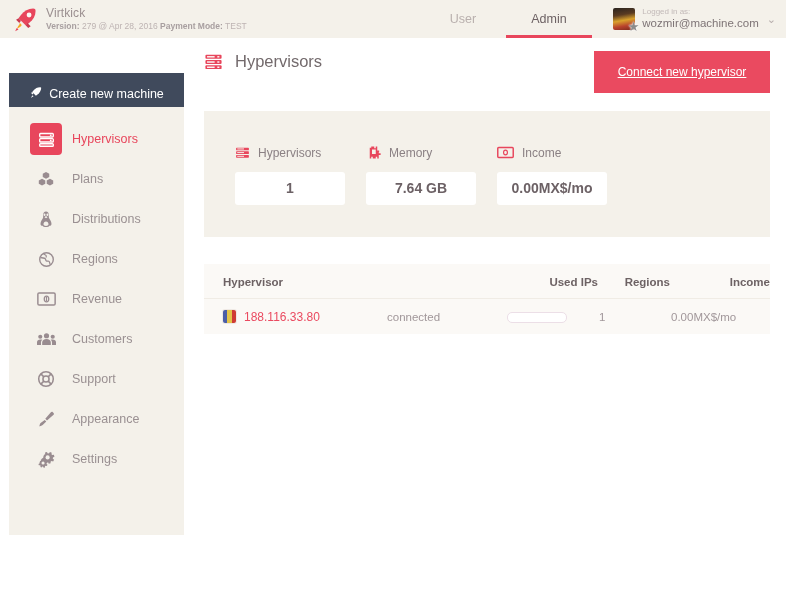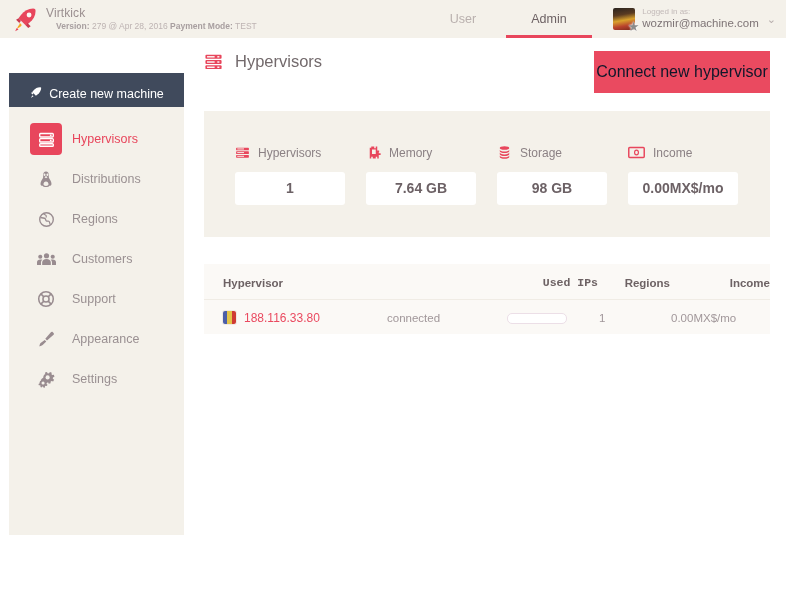--- a/index.html
+++ b/index.html
@@ -15,21 +15,21 @@
   
   .topbar {
     position: absolute; left:0; top:0; width:786px; height:38px;
     background:#f4f1ea;
     display:flex; align-items:center;
   }
   .brand { display:flex; align-items:center; padding-left:12px; width:420px; }
   .rocket-logo { width:26px; height:26px; position:relative; flex:0 0 26px; margin-right:8px; }
   .brand-text { line-height:1.05; }
   .brand-name { font-size:12px; color:#9b8f90; letter-spacing:.1px; }
-  .brand-meta { font-size:8.5px; color:#bdb3b2; margin-top:2px; white-space:nowrap;margin-left:10px; }
+  .brand-meta { font-size:8.5px; color:#bdb3b2; margin-top:2px; white-space:nowrap; }
   .brand-meta b { color:#a89fa0; font-weight:bold; }
 
   .navtabs { display:flex; align-items:stretch; height:38px; }
   .navtab {
     width:86px; height:38px; display:flex; align-items:center; justify-content:center;
     font-size:12.5px; color:#b9b0ae; position:relative; cursor:pointer;
   }
   .navtab.active { color:#6d6264; }
   .navtab.active:after {
     content:""; position:absolute; left:0; right:0; bottom:0; height:3px; background:#e8465c;
@@ -71,22 +71,22 @@
     width:32px; height:32px; background:#e8465c; border-radius:4px; color:#ffffff;
   }
 
   
   .page-head { position:absolute; left:204px; top:52px; display:flex; align-items:center; }
   .page-head .ph-icon { margin-right:12px; display:flex; align-items:center; }
   .page-title { font-size:16.5px; color:#736a6c; }
 
   .connect-btn {
     position:absolute; left:594px; top:51px; width:176px; height:42px;
-    background:#ea4a60; color:#0f172a; font-size:16px;
-    display:flex; align-items:center; justify-content:center; cursor:pointer;
+    background:#ea4a60; color:#ffffff; font-size:12px;
+    display:flex; align-items:center; justify-content:center; cursor:pointer;text-decoration:underline;
   }
 
   .stats-panel {
     position:absolute; left:204px; top:111px; width:566px; height:126px;
     background:#f4f1ea;
     display:flex; align-items:center; padding-left:31px;
   }
   .stat { width:131px; flex:0 0 131px; }
   .stat-head { display:flex; align-items:center; margin-bottom:10px; height:18px; }
   .stat-head .sico { margin-right:8px; display:flex; align-items:center; color:#e8465c; }
@@ -114,21 +114,21 @@
     width:13px; height:13px; margin-right:8px; flex:0 0 13px; border-radius:2px;
     background: linear-gradient(90deg,#4b5ea8 0%,#4b5ea8 33%,#e3c44a 33%,#e3c44a 66%,#cf3b34 66%,#cf3b34 100%);
     box-shadow: 0 0 0 1px #efe9e4;
   }
   .hv-link { color:#ea4a60; font-size:12px; cursor:pointer; }
   .ip-bar {
     display:inline-block; width:60px; height:11px; border:1px solid #ecdfe7;
     background:#ffffff; border-radius:5px; vertical-align:middle;
   }
   .col-status { width:120px; }
-  .col-bar { width:92px; text-align:left;font-family:Liberation Mono, monospace; }
+  .col-bar { width:92px; text-align:left; }
   .col-machines { width:72px; padding-right:8px; }
   .col-income { width:100px; padding-right:20px; }
   .th-income { padding-right:20px; }
   .th-machines { padding-right:8px; }
 </style>
 </head>
 <body>
 
 <div id="app">
 
@@ -193,20 +193,30 @@
           <rect x="2" y="9" width="16" height="4" rx="1" fill="none" stroke="currentColor" stroke-width="1.6"></rect>
           <rect x="2" y="15" width="16" height="3" rx="1" fill="none" stroke="currentColor" stroke-width="1.6"></rect>
           <rect x="14" y="4.2" width="2" height="1.6" fill="currentColor"></rect>
           <rect x="14" y="10.2" width="2" height="1.6" fill="currentColor"></rect>
         </svg>
       </span>
       <span>Hypervisors</span>
     </div>
 
 
+    <div class="side-item">
+      <span class="ico">
+        <svg viewBox="0 0 20 20" width="18" height="18">
+          <path d="M10 2.2l3.6 2v3.6L10 9.8 6.4 7.8V4.2z" fill="currentColor"></path>
+          <path d="M5.6 9.6l3.6 2.1v3.6l-3.6 2-3.6-2v-3.6z" fill="currentColor"></path>
+          <path d="M14.4 9.6l3.6 2.1v3.6l-3.6 2-3.6-2v-3.6z" fill="currentColor"></path>
+        </svg>
+      </span>
+      <span>Plans</span>
+    </div>
 
     <div class="side-item">
       <span class="ico">
         <svg viewBox="0 0 20 20" width="18" height="18">
           <path d="M10 1.6c2.1 0 3.2 1.9 3.2 4 0 1.6-.4 2.4.3 3.6 1 1.8 2.6 3.7 2.6 6 0 1.8-1.2 2.6-2.4 2.2-.6 1.1-1.9 1.6-3.7 1.6s-3.1-.5-3.7-1.6c-1.2.4-2.4-.4-2.4-2.2 0-2.3 1.6-4.2 2.6-6 .7-1.2.3-2 .3-3.6 0-2.1 1.1-4 3.2-4z" fill="currentColor"></path>
           <ellipse cx="8.4" cy="5.3" rx="1.1" ry="1.5" fill="#f4f1ea"></ellipse>
           <ellipse cx="11.6" cy="5.3" rx="1.1" ry="1.5" fill="#f4f1ea"></ellipse>
           <path d="M10 6.6l1.7 1.5-1.7 1.2-1.7-1.2z" fill="#f4f1ea"></path>
           <path d="M10 12.8c1.6 0 2.8 1.3 2.8 3 0 1.2-1.3 1.9-2.8 1.9s-2.8-.7-2.8-1.9c0-1.7 1.2-3 2.8-3z" fill="#f4f1ea"></path>
         </svg>
@@ -218,20 +228,30 @@
       <span class="ico">
         <svg viewBox="0 0 20 20" width="17" height="17">
           <circle cx="10" cy="10" r="8" fill="none" stroke="currentColor" stroke-width="1.6"></circle>
           <path d="M3 7.5c2.5 1.2 4 .3 5.5 1.5.9.8.3 2.2 1.4 2.8 1.1.6 2.2-.4 3.1.4.9.8.4 2.3 1.4 3.3" fill="none" stroke="currentColor" stroke-width="1.5"></path>
           <path d="M6.5 3c.8 1.6 2.4 1.3 3.1 2.6.4.8-.4 1.6.3 2.1" fill="none" stroke="currentColor" stroke-width="1.4"></path>
         </svg>
       </span>
       <span>Regions</span>
     </div>
 
+    <div class="side-item">
+      <span class="ico">
+        <svg viewBox="0 0 22 16" width="19" height="14">
+          <rect x="1" y="1" width="20" height="14" rx="1.5" fill="none" stroke="currentColor" stroke-width="1.7"></rect>
+          <ellipse cx="11" cy="8" rx="2.6" ry="3.3" fill="none" stroke="currentColor" stroke-width="1.5"></ellipse>
+          <path d="M11 5.5v5" stroke="currentColor" stroke-width="1.3"></path>
+        </svg>
+      </span>
+      <span>Revenue</span>
+    </div>
 
     <div class="side-item">
       <span class="ico">
         <svg viewBox="0 0 22 18" width="19" height="16">
           <circle cx="11" cy="5.2" r="3" fill="currentColor"></circle>
           <path d="M11 9c-3 0-5 1.7-5 4.1V16h10v-2.9C16 10.7 14 9 11 9z" fill="currentColor"></path>
           <circle cx="3.8" cy="6.4" r="2.4" fill="currentColor"></circle>
           <path d="M3.8 9.6C1.7 9.6 0 10.9 0 12.7V16h4.6v-2.9c0-1.4.6-2.6 1.6-3.3-.7-.2-1.5-.2-2.4-.2z" fill="currentColor"></path>
           <circle cx="18.2" cy="6.4" r="2.4" fill="currentColor"></circle>
           <path d="M18.2 9.6c-.9 0-1.7 0-2.4.2 1 .7 1.6 1.9 1.6 3.3V16H22v-3.3c0-1.8-1.7-3.1-3.8-3.1z" fill="currentColor"></path>
@@ -318,34 +338,20 @@
           <svg viewBox="0 0 20 20" width="15" height="15">
             <path d="M7 2h4v2.2h2V2h2v5.2h2.5v2.4H17v1.4h2.5v2.4H17V18h-2v-2.2h-2V18H9v-2.2H7V18H5V3.5h2z" fill="#e8465c"></path>
             <rect x="8" y="6" width="5" height="6" fill="#f4f1ea"></rect>
           </svg>
         </span>
         <span class="stat-label">Memory</span>
       </div>
       <div class="stat-value">7.64 GB</div>
     </div>
 
-    <div class="stat">
-      <div class="stat-head">
-        <span class="sico">
-          <svg viewBox="0 0 20 20" width="15" height="15">
-            <ellipse cx="10" cy="4" rx="6.3" ry="2.4" fill="#e8465c"></ellipse>
-            <path d="M3.7 6.2v2.1c0 1.3 2.8 2.4 6.3 2.4s6.3-1.1 6.3-2.4V6.2c0 1.3-2.8 2.4-6.3 2.4S3.7 7.5 3.7 6.2z" fill="#e8465c"></path>
-            <path d="M3.7 10.1v2.1c0 1.3 2.8 2.4 6.3 2.4s6.3-1.1 6.3-2.4v-2.1c0 1.3-2.8 2.4-6.3 2.4s-6.3-1.1-6.3-2.4z" fill="#e8465c"></path>
-            <path d="M3.7 14v2c0 1.4 2.8 2.4 6.3 2.4s6.3-1 6.3-2.4v-2c0 1.3-2.8 2.4-6.3 2.4S3.7 15.3 3.7 14z" fill="#e8465c"></path>
-          </svg>
-        </span>
-        <span class="stat-label">Storage</span>
-      </div>
-      <div class="stat-value">98 GB</div>
-    </div>
 
     <div class="stat">
       <div class="stat-head">
         <span class="sico">
           <svg viewBox="0 0 22 16" width="17" height="13">
             <rect x="1" y="1.5" width="20" height="13" rx="1.2" fill="none" stroke="#e8465c" stroke-width="1.9"></rect>
             <ellipse cx="11" cy="8" rx="2.5" ry="3.1" fill="none" stroke="#e8465c" stroke-width="1.5"></ellipse>
           </svg>
         </span>
         <span class="stat-label">Income</span>

